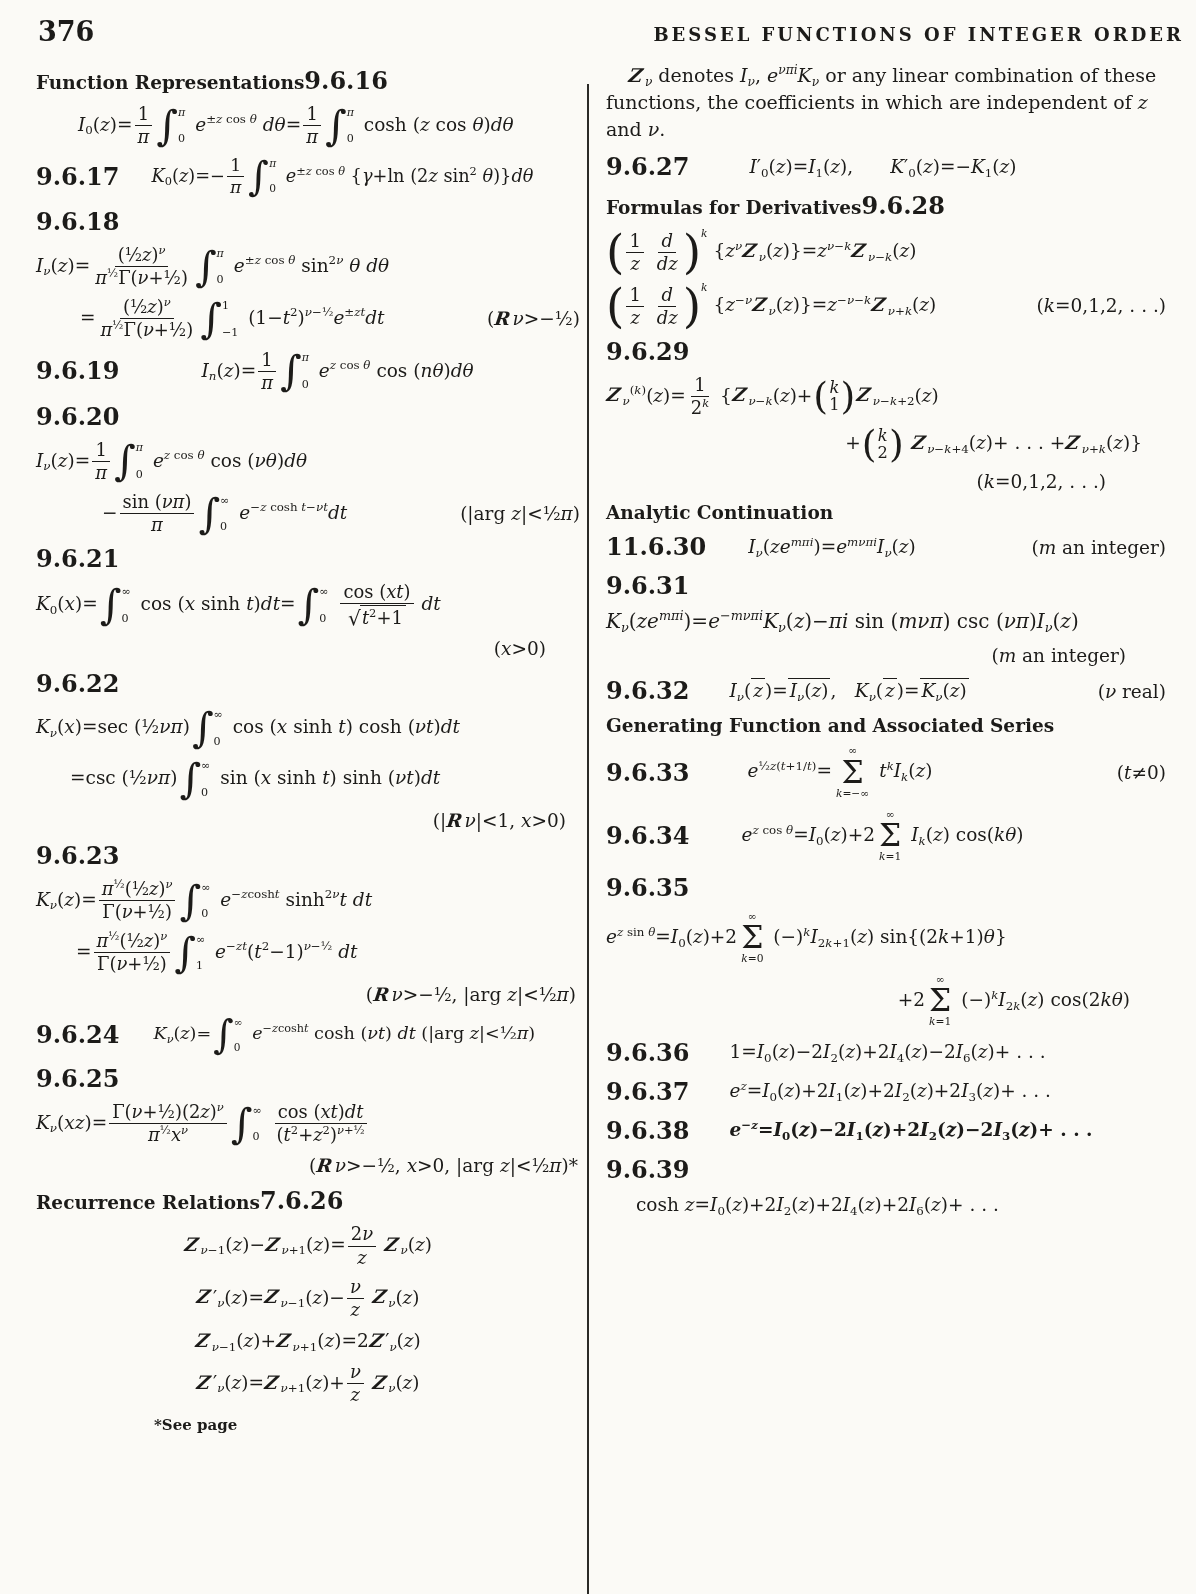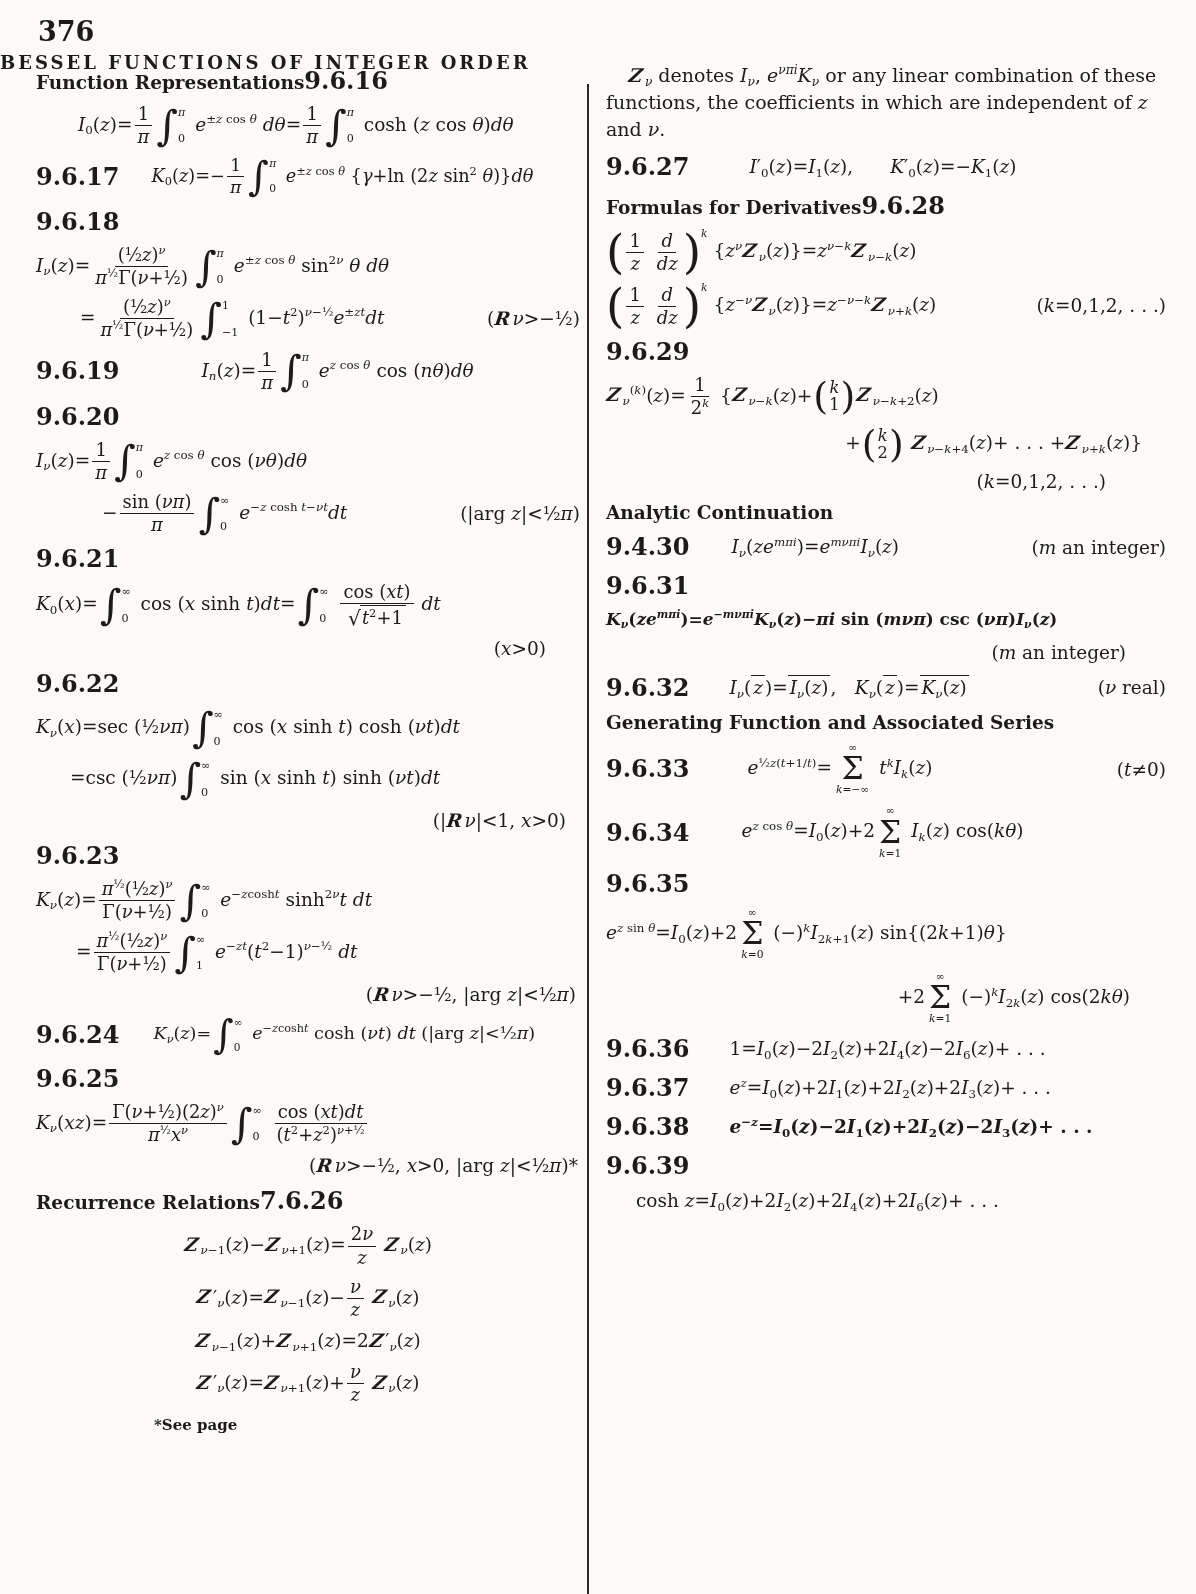--- a/index.html
+++ b/index.html
@@ -1,20 +1,20 @@
 <!DOCTYPE html>
 <html><head>
 <meta charset="utf-8">
 <style>
   html,body{margin:0;padding:0;background:#e8e6e0;}
   .page{position:relative;width:1196px;height:1594px;background:#fbfaf6;color:#1c1b19;
         font-family:"DejaVu Serif","Liberation Serif","DejaVu Sans",serif;overflow:hidden;}
   .pgnum{position:absolute;left:38px;top:16px;font-size:27px;font-weight:700;}
-  .pgtitle{position:absolute;left:0;right:12px;top:24px;text-align:left;font-size:18px;
-           font-weight:700;letter-spacing:3px;margin-top:28px;}
+  .pgtitle{position:absolute;left:0;right:12px;top:24px;text-align:right;font-size:18px;
+           font-weight:700;letter-spacing:3px;}
   .divider{position:absolute;left:587px;top:84px;bottom:0;width:2px;background:#2b2a27;}
   .colL{position:absolute;left:36px;top:66px;width:544px;}
   .colR{position:absolute;left:606px;top:62px;width:560px;}
   .shead{text-align:center;font-weight:700;font-size:18.5px;margin:24px 0 10px;}
   .para{font-size:19px;line-height:1.42;text-align:justify;text-indent:22px;margin-bottom:14px;}
   .blk{margin:2px 0 10px;}
   .numrow{font-weight:700;font-size:19px;margin:8px 0 0;}
   .num,.numi{font-weight:700;font-size:24px;white-space:nowrap;}
   .numi{margin-right:24px;}
   .row{display:flex;align-items:center;margin:9px 0;font-size:18.5px;line-height:1.25;}
@@ -303,24 +303,24 @@
               <span class="bp">(</span>
               <span class="bc">
                 <span class="bt"><i>k</i></span>
                 <span class="bb">2</span>
               </span>
               <span class="bp">)</span>
             </span> <span class="scz">Z</span><span class="sub"><i>ν</i>−<i>k</i>+4</span>(<i>z</i>)+ . . . +<span class="scz">Z</span><span class="sub"><i>ν</i>+<i>k</i></span>(<i>z</i>)}</span>
         </span><span class="row r" style="padding-right: 60px;">
           <span class="cond">(<i>k</i>=0,1,2, . . .)</span>
         </span></span><span class="shead">Analytic Continuation</span><span class="blk"><span class="row">
-          <span class="numi">9.4.30</span>
+          <span class="numi">11.6.30</span>
           <span class="main" style="padding-left: 18px; text-align: right;"><i>I</i><span class="sub"><i>ν</i></span>(<i>ze</i><span class="sup"><i>mπi</i></span>)=<i>e</i><span class="sup"><i>mνπi</i></span><i>I</i><span class="sub"><i>ν</i></span>(<i>z</i>)</span>
           <span class="cond">(<i>m</i> <span class="rm">an integer</span>)</span>
-        </span></span><span class="blk"><span class="numrow"><span class="num">9.6.31</span></span><span class="row" style="font-size: 17px; font-weight: bold;">
+        </span></span><span class="blk"><span class="numrow"><span class="num">9.6.31</span></span><span class="row" style="font-size: 20px;">
           <span class="main"><i>K</i><span class="sub"><i>ν</i></span>(<i>ze</i><span class="sup"><i>mπi</i></span>)=<i>e</i><span class="sup">−<i>mνπi</i></span><i>K</i><span class="sub"><i>ν</i></span>(<i>z</i>)−<i>πi</i> <span class="rm">sin</span> (<i>mνπ</i>) <span class="rm">csc</span> (<i>νπ</i>)<i>I</i><span class="sub"><i>ν</i></span>(<i>z</i>)</span>
         </span><span class="row r" style="padding-right: 40px;">
           <span class="cond">(<i>m</i> <span class="rm">an integer</span>)</span>
         </span></span><span class="blk"><span class="row">
           <span class="numi">9.6.32</span>
           <span class="main" style="padding-left: 16px;"><i>I</i><span class="sub"><i>ν</i></span>(<span class="ol"><i>z</i></span>)=<span class="ol"><i>I</i><span class="sub"><i>ν</i></span>(<i>z</i>)</span>, <i>K</i><span class="sub"><i>ν</i></span>(<span class="ol"><i>z</i></span>)=<span class="ol"><i>K</i><span class="sub"><i>ν</i></span>(<i>z</i>)</span></span>
           <span class="cond">(<i>ν</i> <span class="rm">real</span>)</span>
         </span></span><span class="shead">Generating Function and Associated Series</span><span class="blk"><span class="row">
           <span class="numi">9.6.33</span>
           <span class="main" style="padding-left: 34px;"><i>e</i><span class="sup">½<i>z</i>(<i>t</i>+1/<i>t</i>)</span>=<span class="sum">

